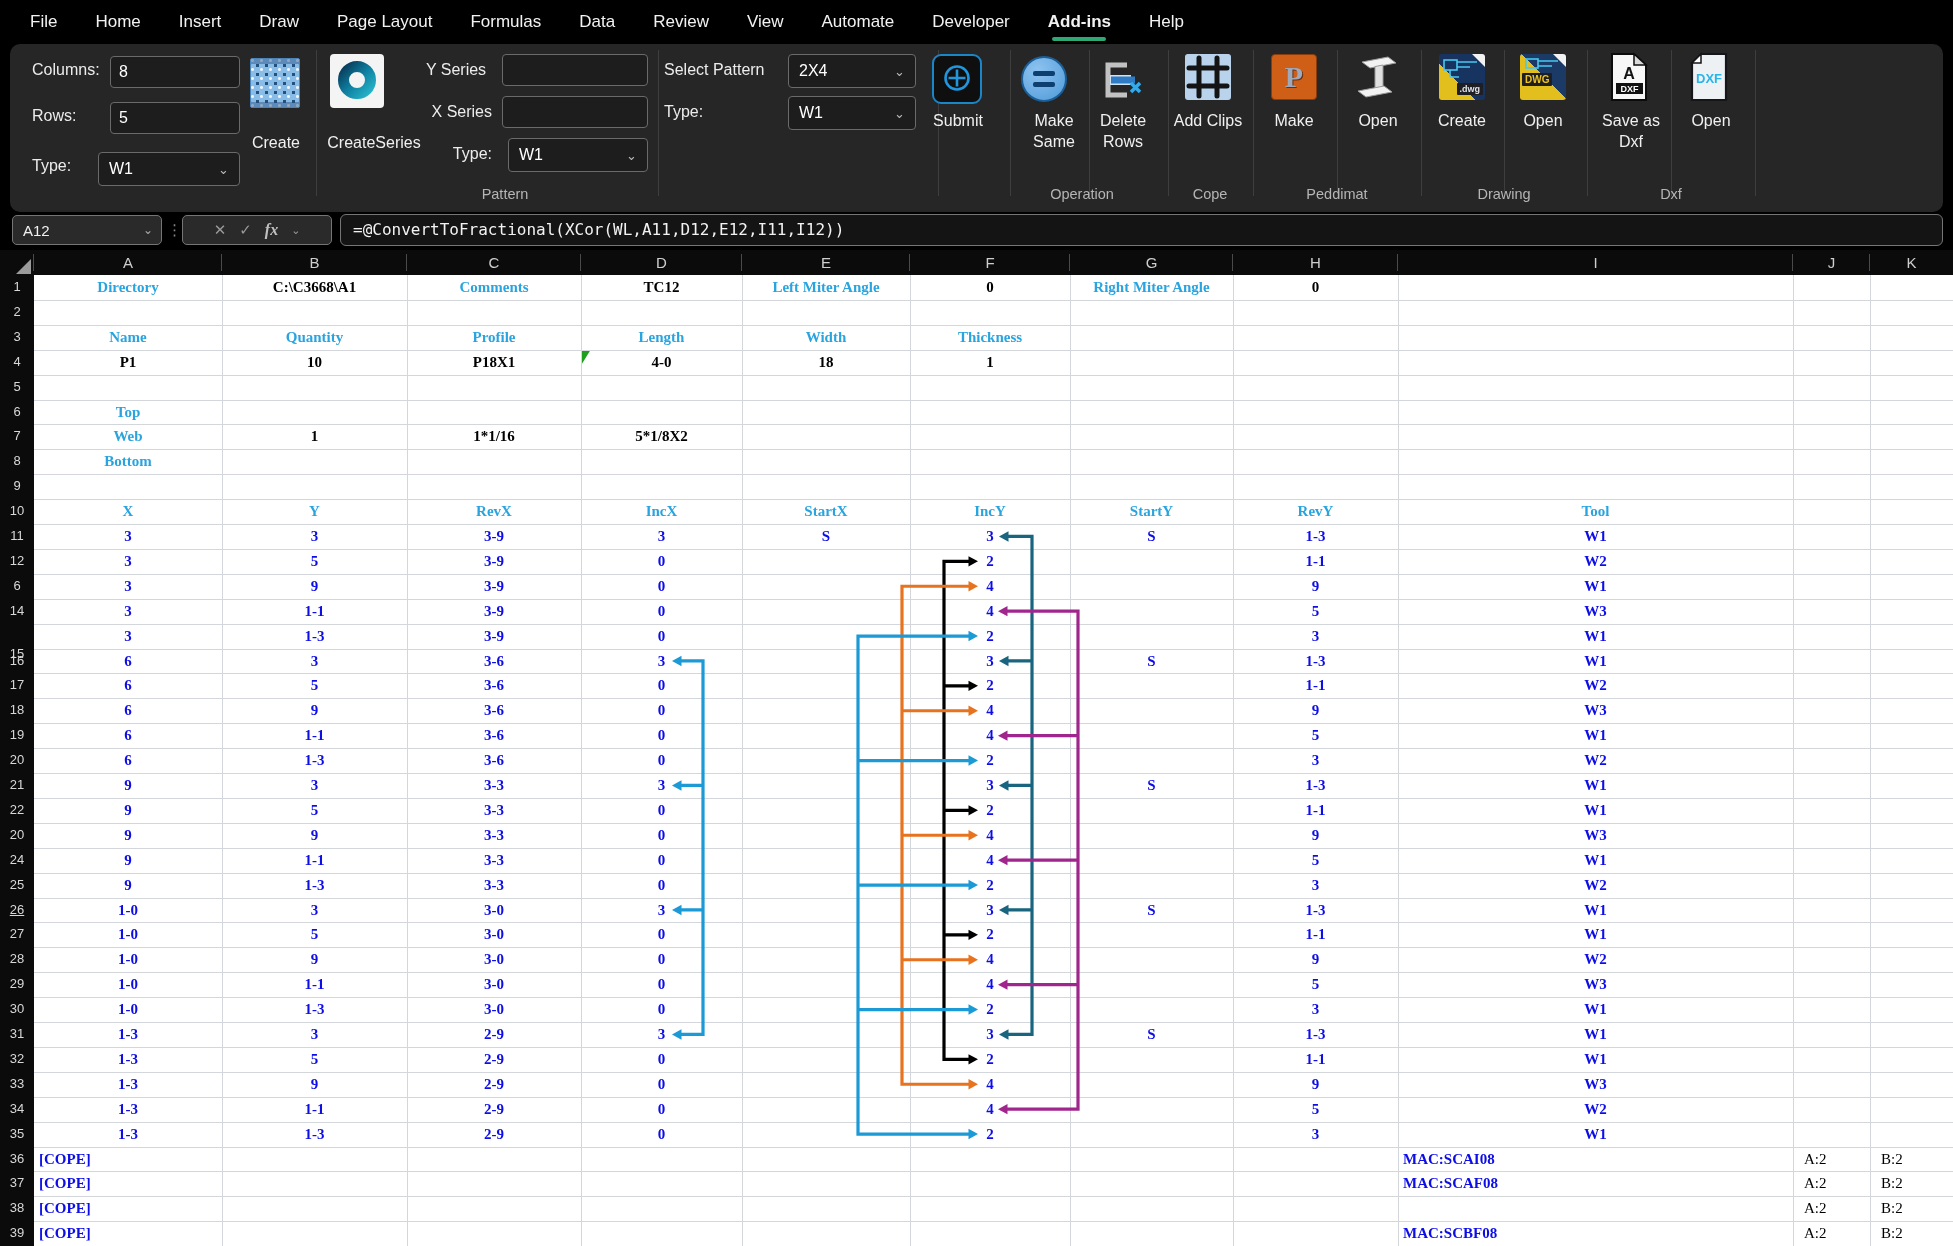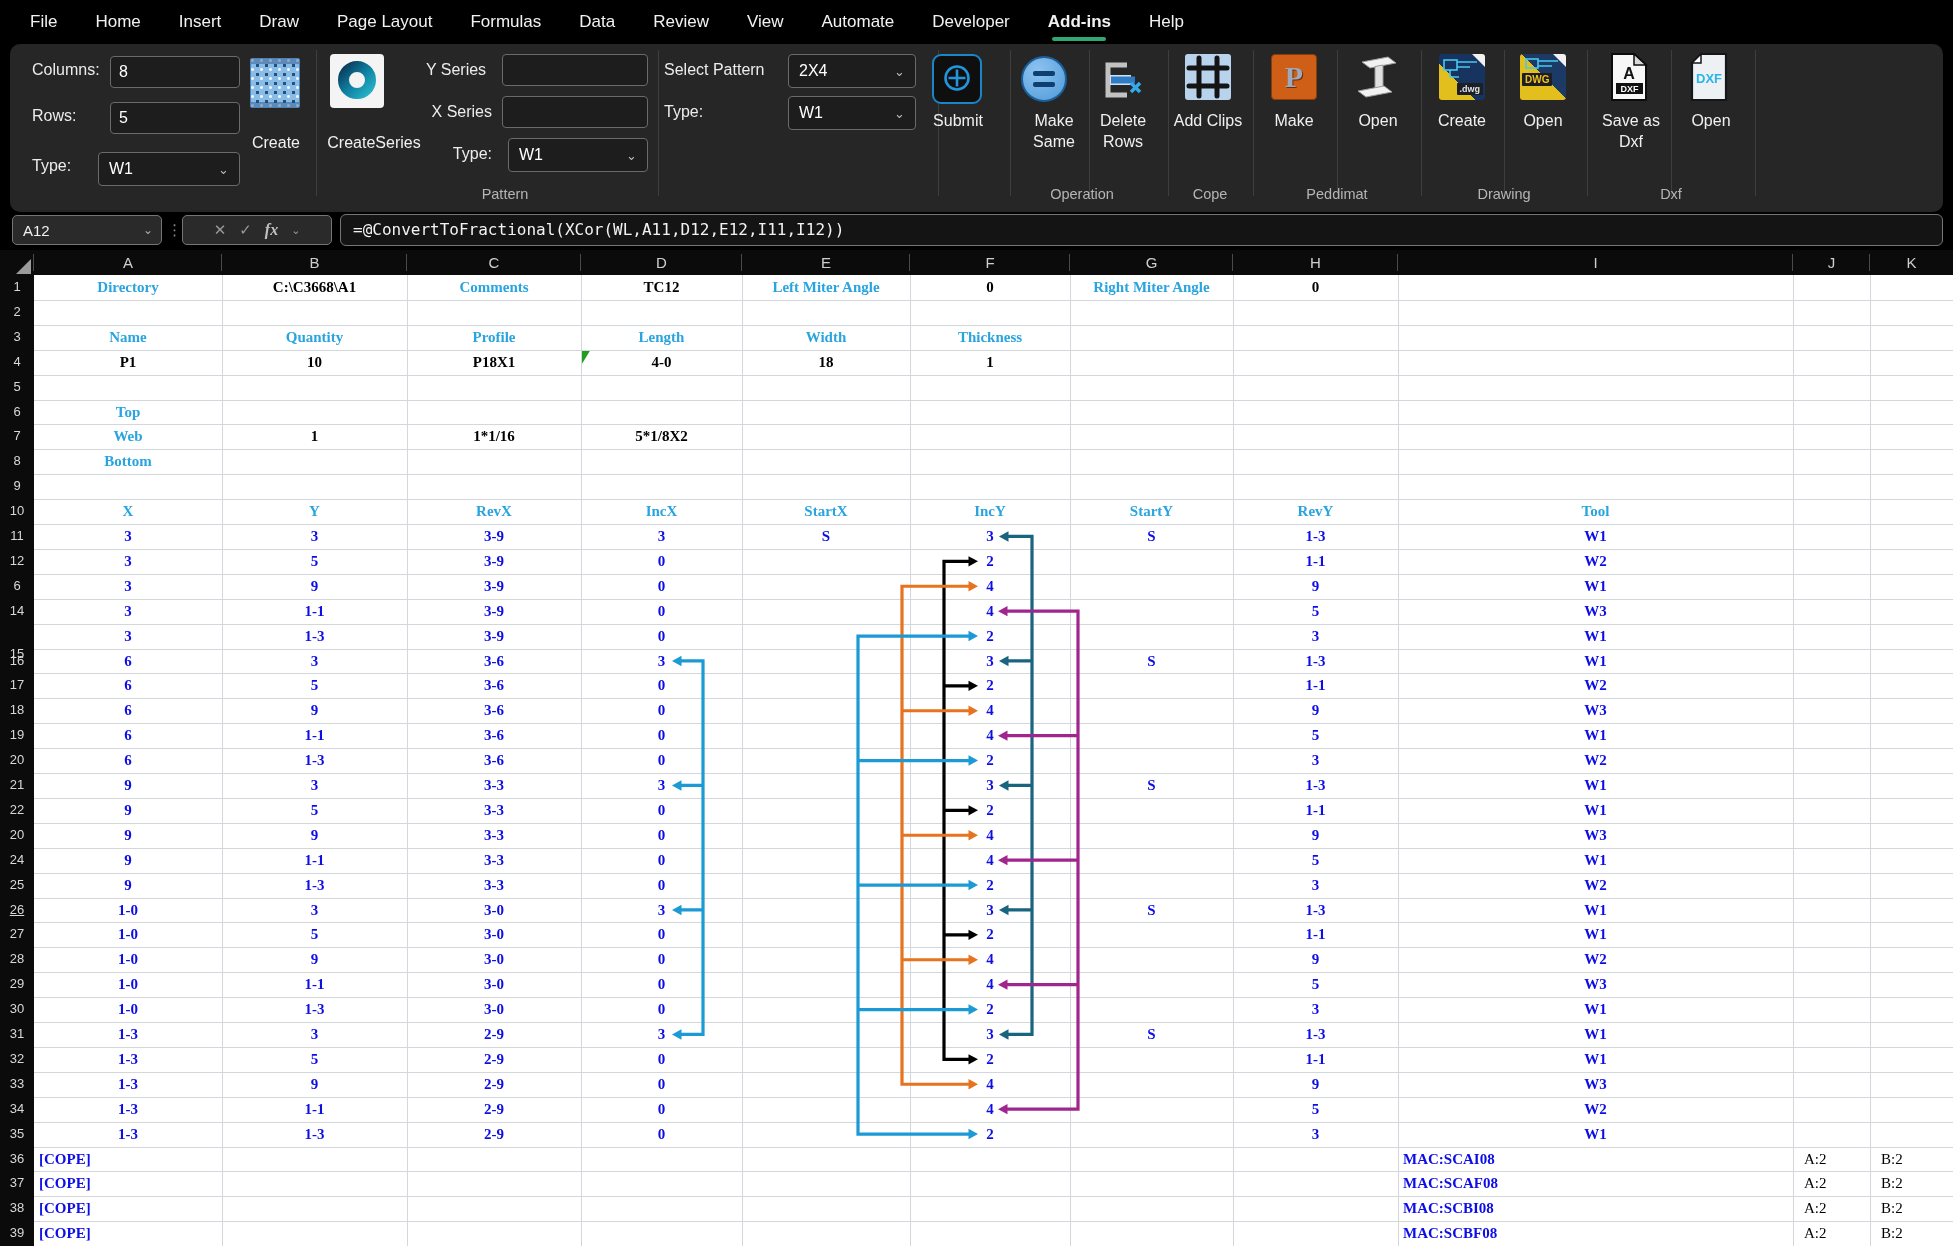--- a/index.html
+++ b/index.html
@@ -599,21 +599,20 @@
       <div class="cell cs-b" style="left: 1399px; width: 393px; top: 871.6px; height: 24.9px; line-height: 24.9px;">W1</div>
       <div class="cell cs-bl" style="left: 35px; width: 186px; top: 896.5px; height: 24.9px; line-height: 24.9px;">[COPE]</div>
       <div class="cell cs-bl" style="left: 1399px; width: 393px; top: 896.5px; height: 24.9px; line-height: 24.9px;">MAC:SCAI08</div>
       <div class="cell cs-nl" style="left: 1794px; width: 75px; top: 896.5px; height: 24.9px; line-height: 24.9px;">A:2</div>
       <div class="cell cs-nl" style="left: 1871px; width: 81px; top: 896.5px; height: 24.9px; line-height: 24.9px;">B:2</div>
       <div class="cell cs-bl" style="left: 35px; width: 186px; top: 921.4px; height: 24.9px; line-height: 24.9px;">[COPE]</div>
       <div class="cell cs-bl" style="left: 1399px; width: 393px; top: 921.4px; height: 24.9px; line-height: 24.9px;">MAC:SCAF08</div>
       <div class="cell cs-nl" style="left: 1794px; width: 75px; top: 921.4px; height: 24.9px; line-height: 24.9px;">A:2</div>
       <div class="cell cs-nl" style="left: 1871px; width: 81px; top: 921.4px; height: 24.9px; line-height: 24.9px;">B:2</div>
       <div class="cell cs-bl" style="left: 35px; width: 186px; top: 946.3px; height: 24.9px; line-height: 24.9px;">[COPE]</div>
-      <div class="cell cs-bl" style="left: 1399px; width: 393px; top: 946.3px; height: 24.9px; line-height: 24.9px;">MAC:SCBI08</div>
       <div class="cell cs-nl" style="left: 1794px; width: 75px; top: 946.3px; height: 24.9px; line-height: 24.9px;">A:2</div>
       <div class="cell cs-nl" style="left: 1871px; width: 81px; top: 946.3px; height: 24.9px; line-height: 24.9px;">B:2</div>
       <div class="cell cs-bl" style="left: 35px; width: 186px; top: 971.2px; height: 24.9px; line-height: 24.9px;">[COPE]</div>
       <div class="cell cs-bl" style="left: 1399px; width: 393px; top: 971.2px; height: 24.9px; line-height: 24.9px;">MAC:SCBF08</div>
       <div class="cell cs-nl" style="left: 1794px; width: 75px; top: 971.2px; height: 24.9px; line-height: 24.9px;">A:2</div>
       <div class="cell cs-nl" style="left: 1871px; width: 81px; top: 971.2px; height: 24.9px; line-height: 24.9px;">B:2</div>
       <div class="flag" style="left: 582px; top: 100.7px;"></div>
       <svg class="arrowsvg" width="1953" height="996" viewBox="0 0 1953 996">
         <path d="M 1008 286.45 L 1032 286.45 L 1032 784.45 L 1008 784.45 M 1032 410.95 L 1008 410.95 M 1032 535.45 L 1008 535.45 M 1032 659.95 L 1008 659.95" fill="none" stroke="#19647E" stroke-width="3.2"></path>
         <polygon points="999,286.45 1008.5,281.25 1008.5,291.65" fill="#19647E"></polygon>

